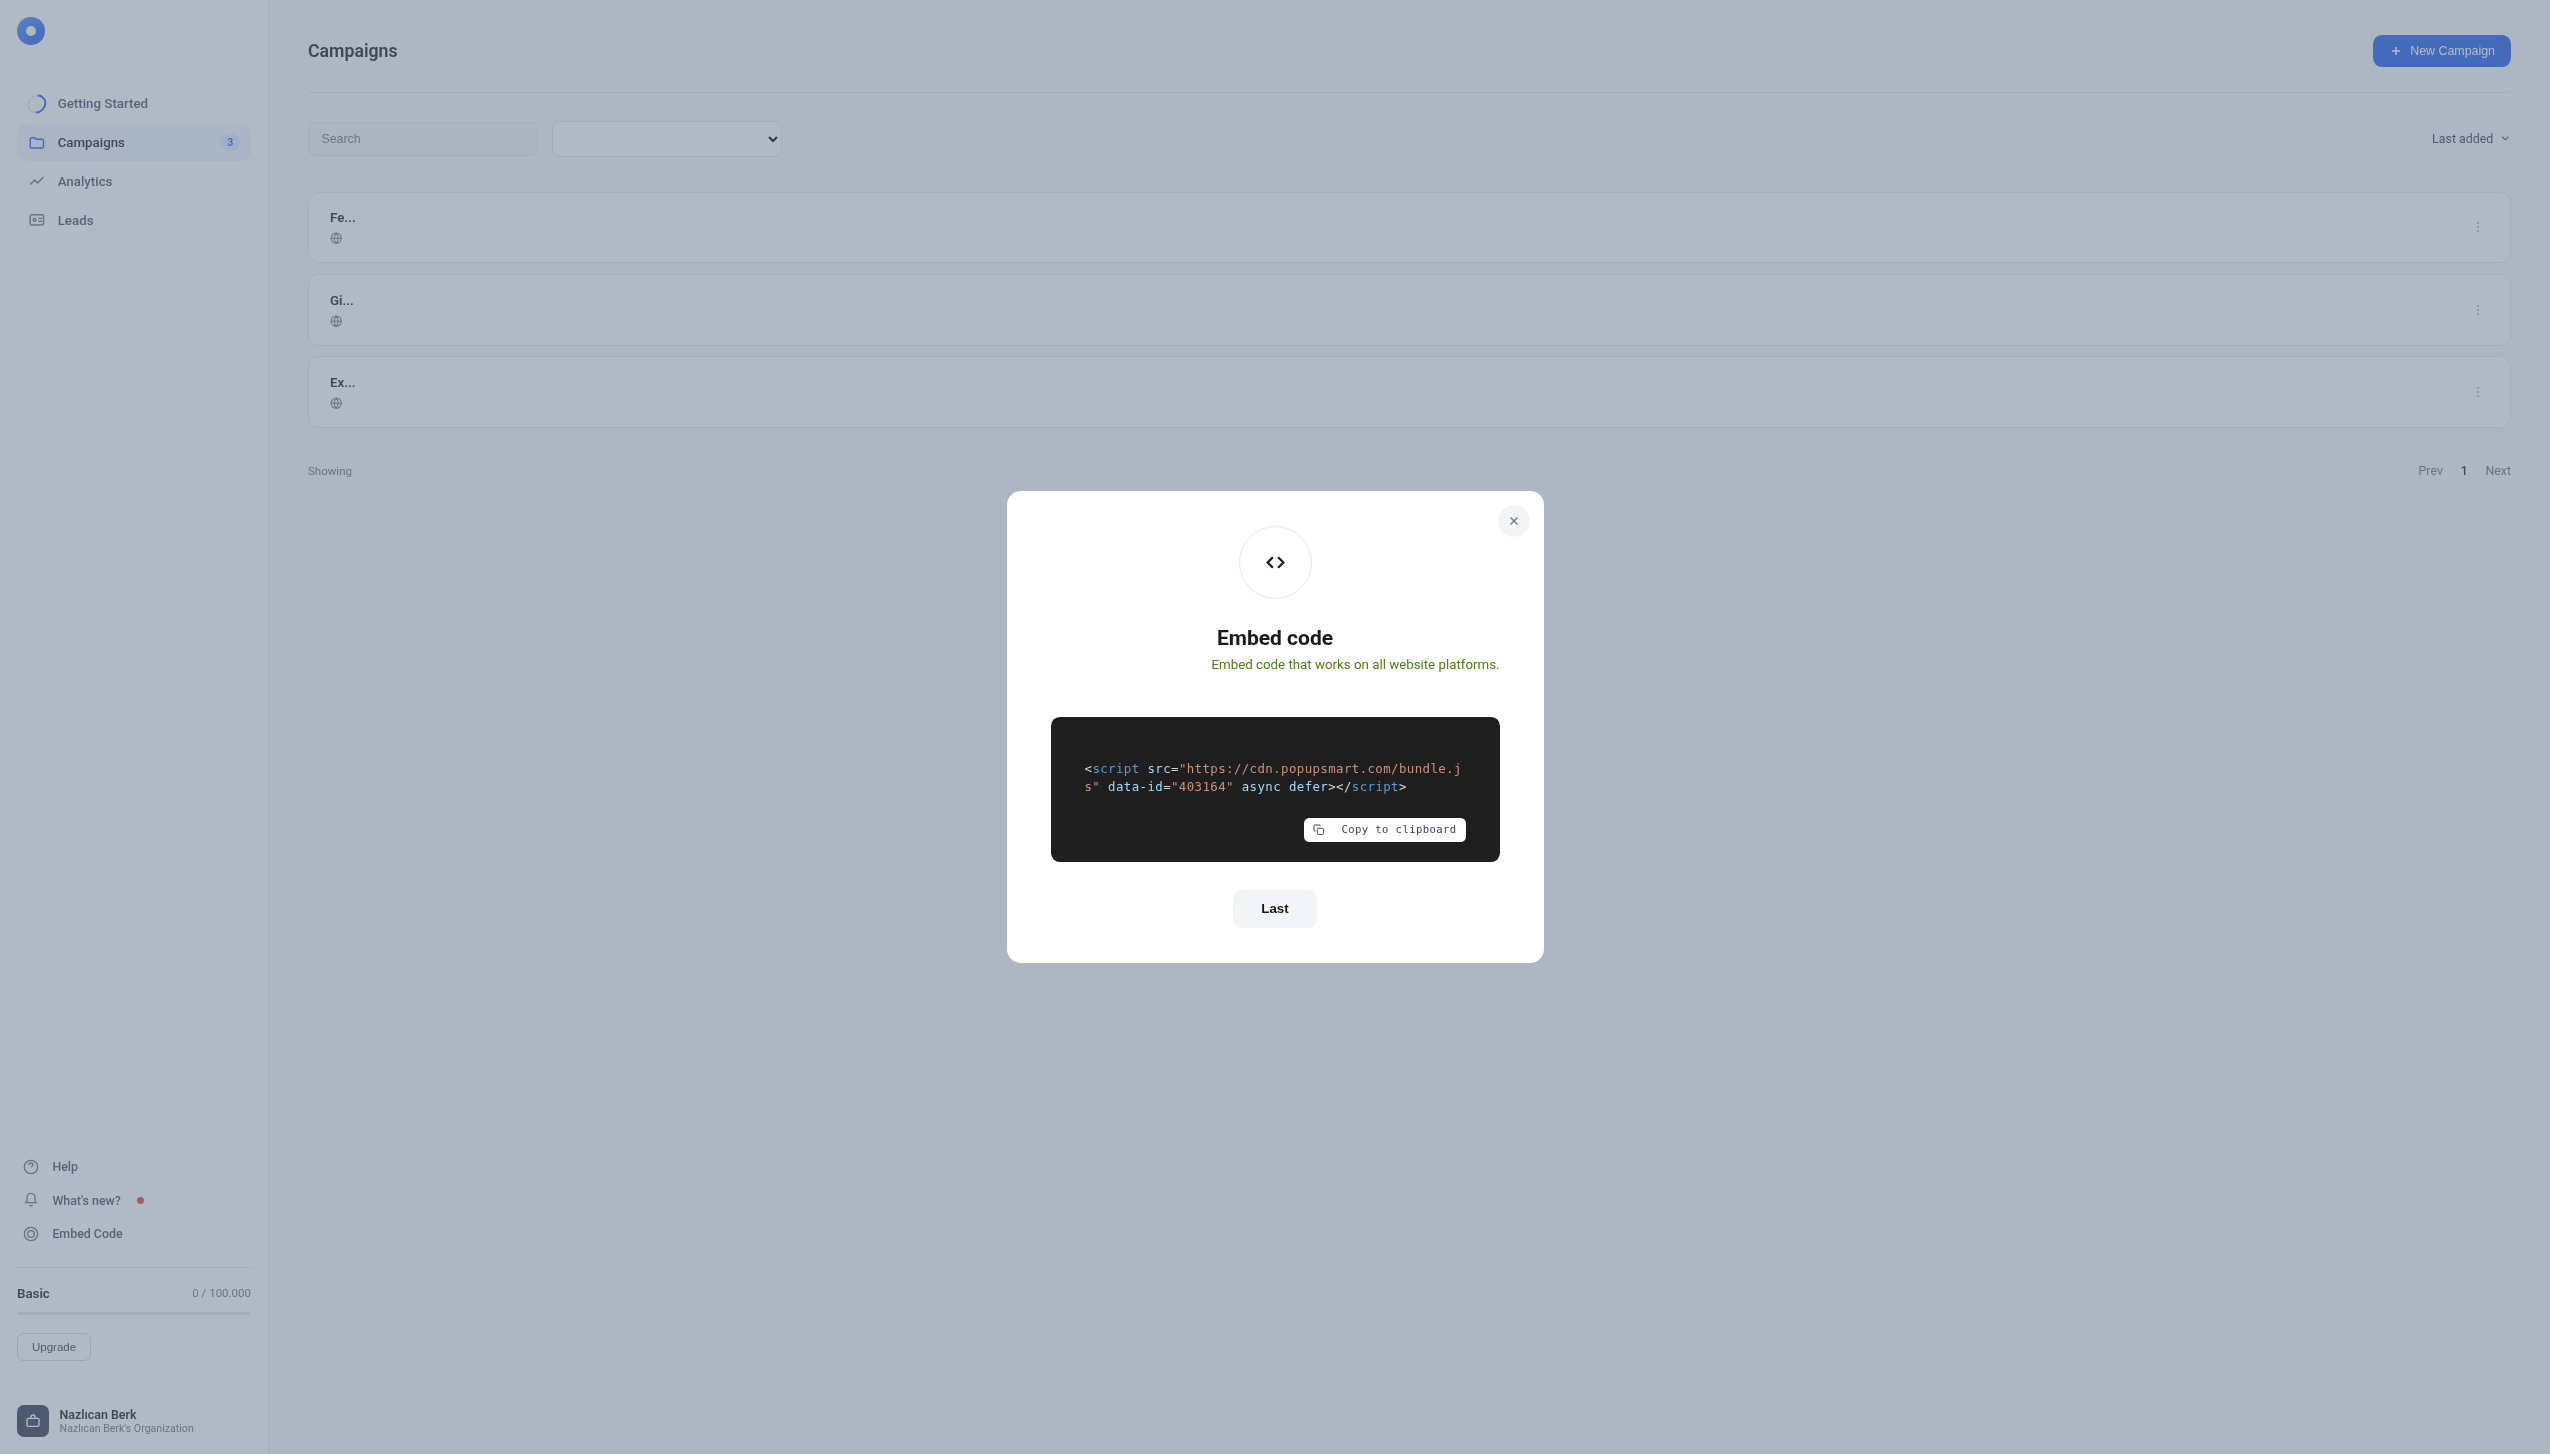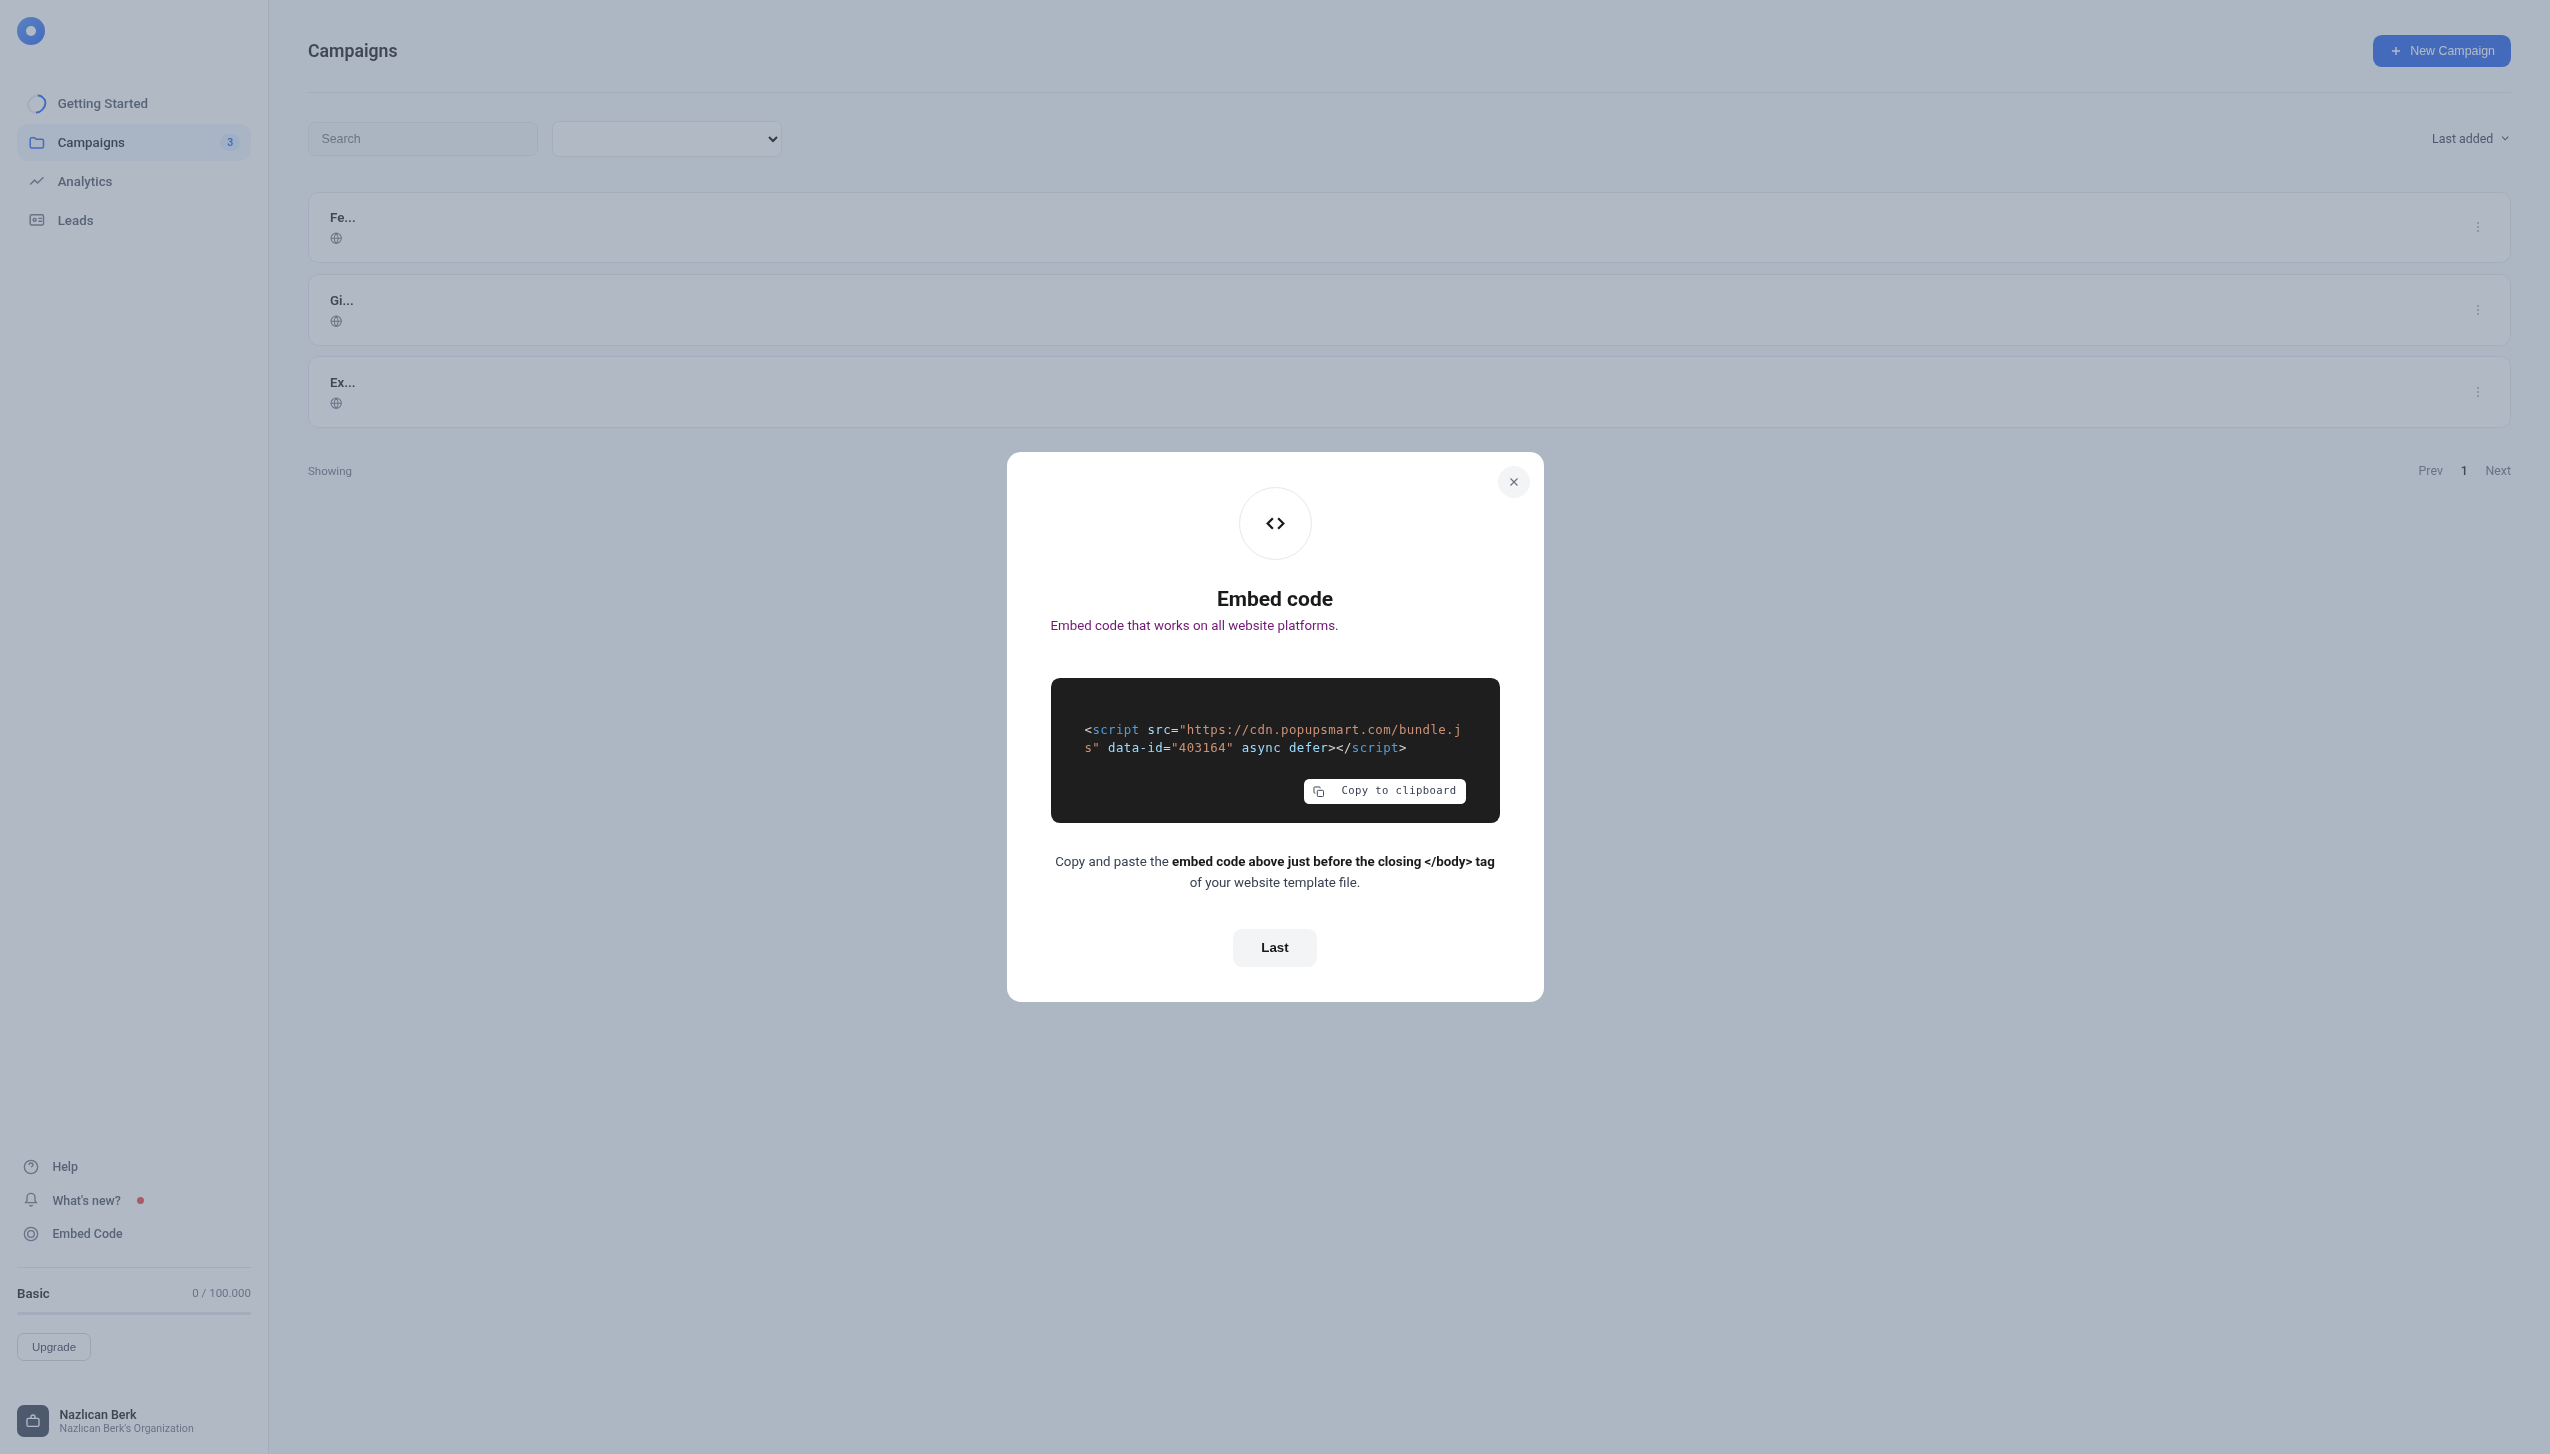--- a/index.html
+++ b/index.html
@@ -375,22 +375,22 @@
     }
     
     .modal-title {
       font-size: 21px;
       font-weight: 700;
       text-align: center;
       margin-bottom: 7px;
     }
     
     .modal-subtitle {
-      text-align: left;
-      color: #701a75;
+      text-align: right;
+      color: #4d7c0f;
       font-size: 13.3px;
       margin-bottom: 45px;
     }
     
     .code-block {
       background: #1e1e1e;
       border-radius: 8.9px;
       padding: 43px 34px 19.5px 34px;
       font-family: 'Monaco', 'Menlo', monospace;
       font-size: 12.4px;
@@ -674,20 +674,17 @@
       <div class="copy-btn">
         <svg width="11.5" height="11.5" viewBox="0 0 24 24" fill="none" stroke="currentColor" stroke-width="2">
           <rect x="9" y="9" width="13" height="13" rx="2"></rect>
           <path d="M5 15H4a2 2 0 01-2-2V4a2 2 0 012-2h9a2 2 0 012 2v1"></path>
         </svg>
         <span>Copy to clipboard</span>
       </div>
       <div style="clear:both"></div>
     </div>
 
-    <p class="modal-instruction">
-      <span>Copy and paste the </span><strong>embed code above just before the closing &lt;/body&gt; tag</strong><span> of your website template file.</span>
-    </p>
 
     <button class="close-btn">Last</button>
   </div>
 </div>
 
 
 </body></html>

